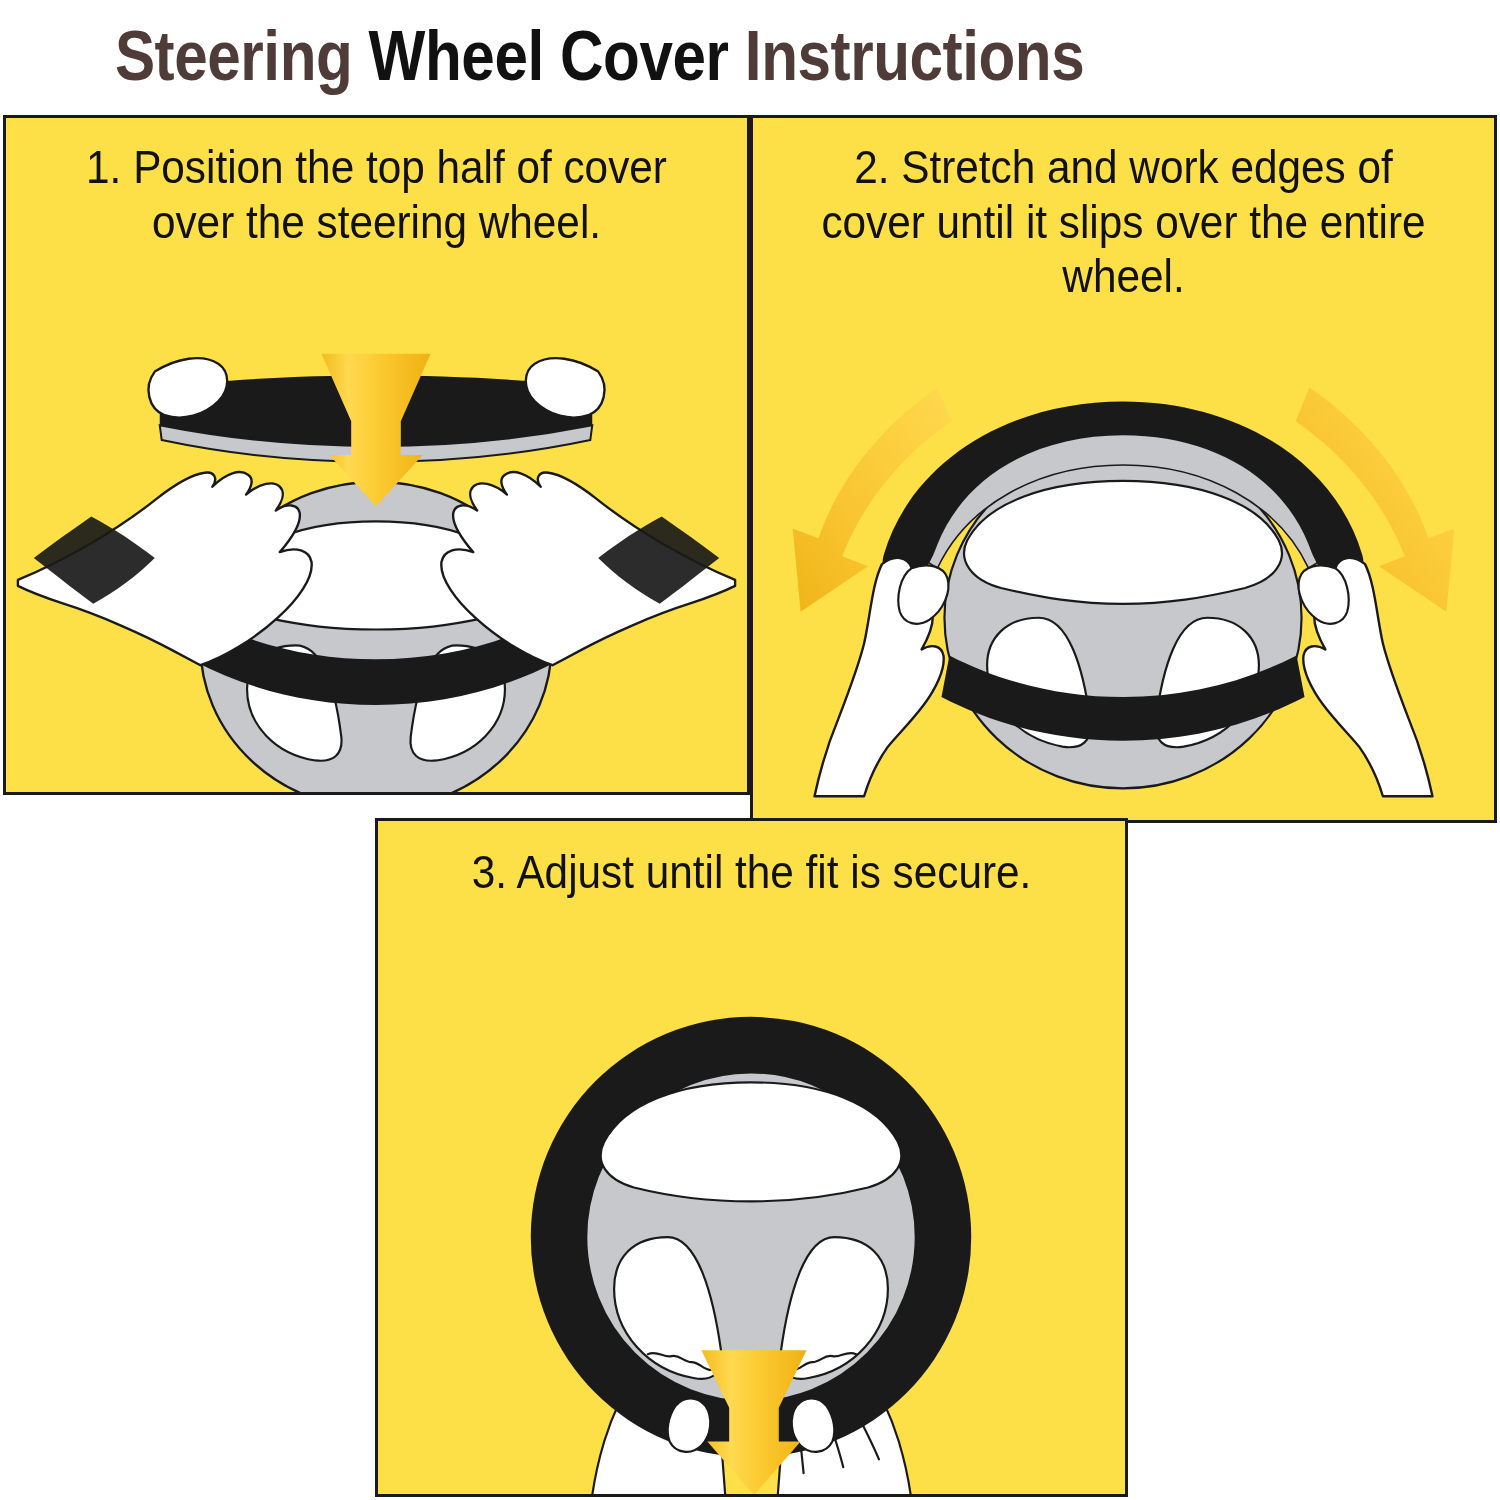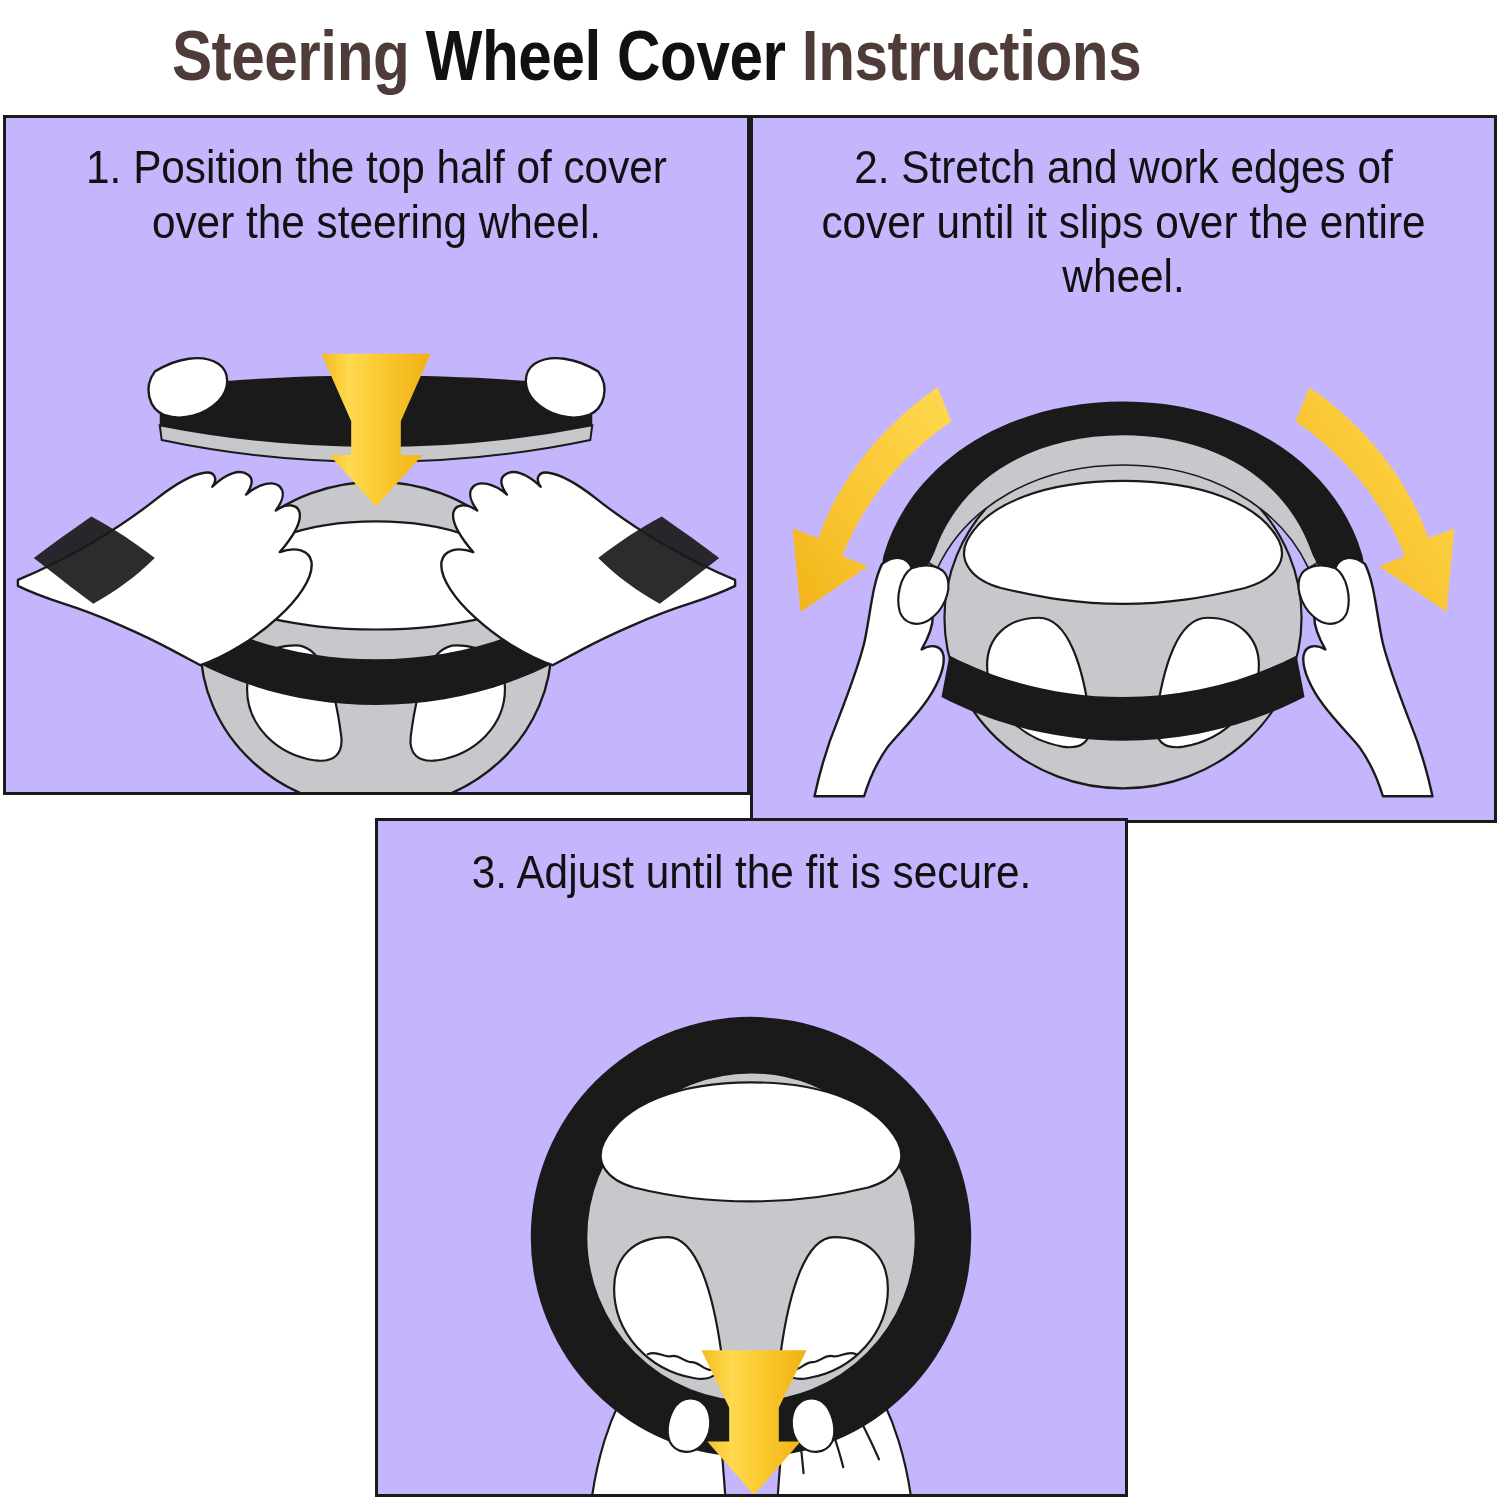--- a/index.html
+++ b/index.html
@@ -25,38 +25,39 @@
 
   
   .title-bar {
     position: absolute;
     left: 0;
     top: 0;
     width: 1220px;
     height: 112px;
     display: flex;
     align-items: center;
-    justify-content: flex-end;
+    justify-content: flex-start;
     white-space: nowrap;
+    padding-left: 36px;
   }
   .title-text {
     font-size: 70px;
     font-weight: 700;
     letter-spacing: -0.5px;
     transform: scaleX(0.86);
     transform-origin: center center;
   }
   .t-brown { color: #4f3b38; }
   .t-black { color: #111111; }
 
   
   .panel {
     position: absolute;
     border: 3px solid #1a1a1a;
-    background: #c4b5fd;
+    background: #fde047;
     box-sizing: border-box;
     overflow: hidden;
   }
   #panel-1 { left: 3px;   top: 115px; width: 747px;  height: 680px; }
   #panel-2 { left: 750px; top: 115px; width: 747px;  height: 708px; }
   #panel-3 { left: 375px; top: 818px; width: 753px;  height: 679px; text-decoration: underline; }
 
   .panel-caption {
     position: absolute;
     left: 0;

